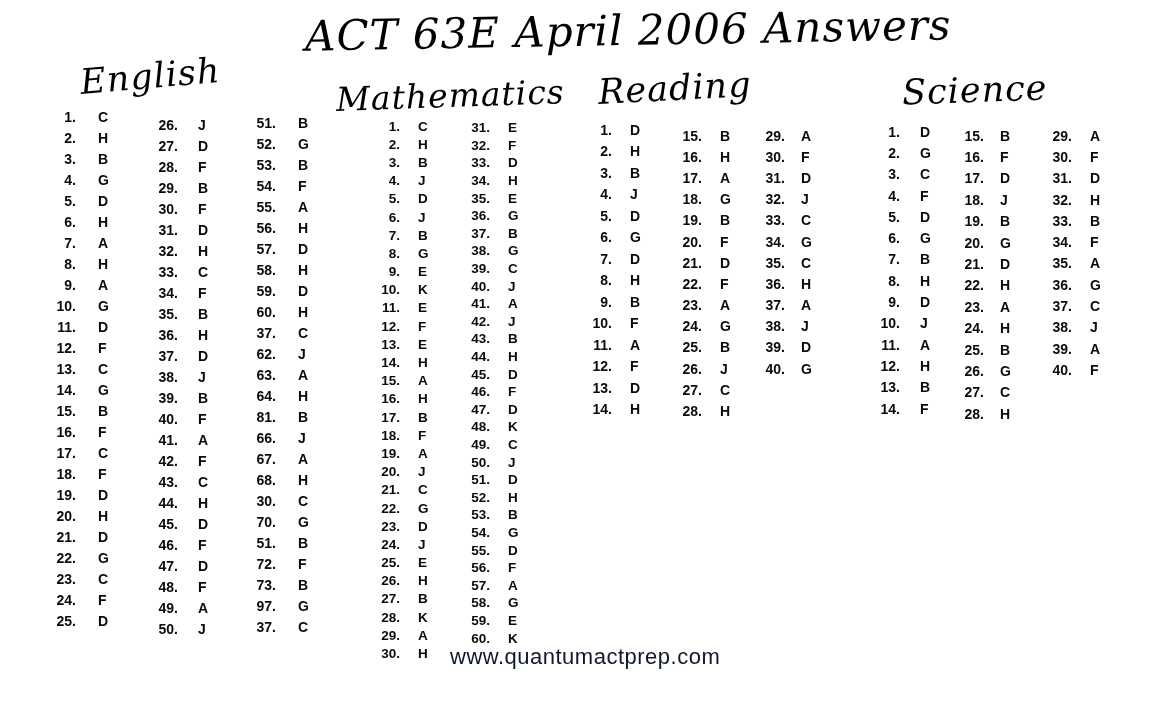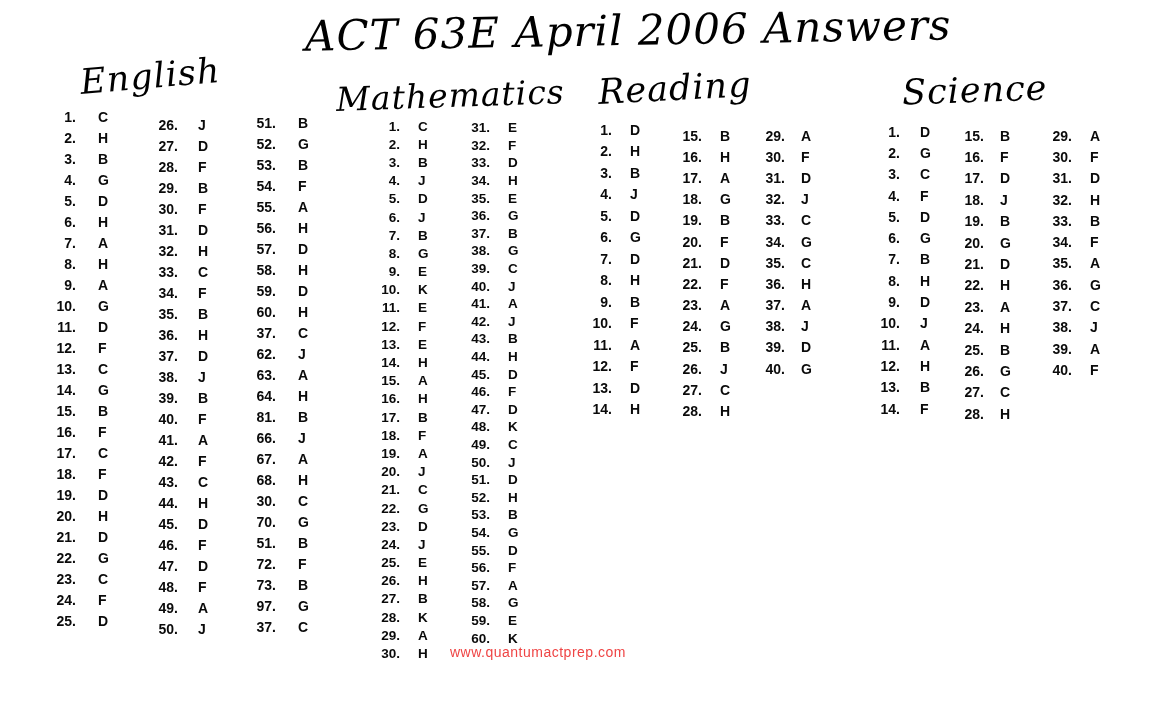--- a/index.html
+++ b/index.html
@@ -36,23 +36,23 @@
     align-items: center;
     height: var(--rh, 21px);
     font-weight: bold;
     font-size: var(--fs, 14px);
   }
   .qnum { width: 40px; text-align: right; }
   .alet { margin-left: var(--gap, 20px); }
   .footer-url {
     position: absolute;
     left: 450px; top: 644px;
-    font-size: 14px;
+    font-size: 22px;
     font-weight: 400;
-    color: #ef4444;
+    color: #0f172a;
     letter-spacing: 0.5px;
   }
 </style>
 </head>
 <body>
 
 <div class="page">
 
   <div class="handwriting doc-title">ACT 63E April 2006 Answers</div>
 

